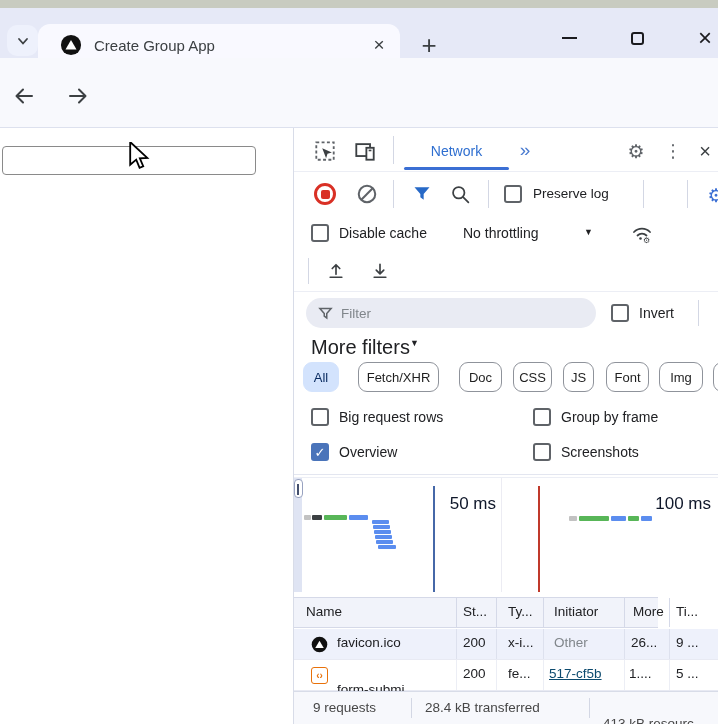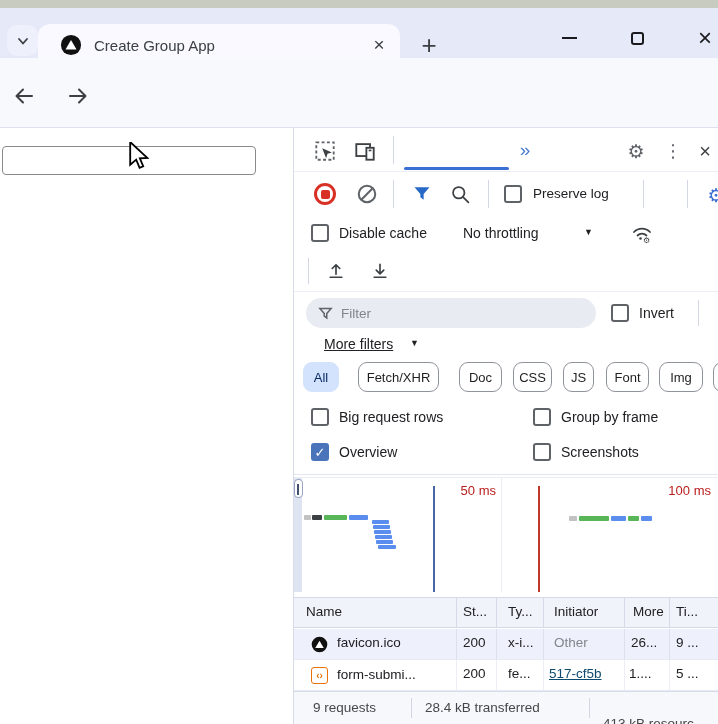--- a/index.html
+++ b/index.html
@@ -56,27 +56,27 @@
   .filter-pill .ph { color:#80868b; font-size:13.5px; margin-left:8px; }
   .chip { position:absolute; top:234px; height:30px; border:1px solid #8f939b; border-radius:9px; background:#fff; display:flex; align-items:center; justify-content:center; font-size:13px; color:#1f1f1f; cursor:pointer; white-space:nowrap; }
   .chip.active { background:#d3e3fd; border-color:#d3e3fd; color:#06285e; }
   .caret { font-size:9px; color:#202124; }
 
   .timeline { position:absolute; left:0; top:349px; width:425px; height:115px; background:#fff; border-top:1px solid #eceef5; overflow:hidden; cursor:pointer; }
   .tl-scroll { position:absolute; left:0; top:0; width:8px; height:115px; background:#dfe4f3; }
   .tl-handle { position:absolute; left:0px; top:1px; width:9px; height:19px; background:#fff; border:1px solid #98a2c0; border-radius:4px; }
   .tl-tick { position:absolute; left:2px; top:4px; width:2px; height:11px; background:#44506e; }
   .tl-grid { position:absolute; top:0; width:1px; height:115px; background:#ececf3; }
-  .tl-label { position:absolute; top:5px; font-size:13px; color:#b91c1c; }
+  .tl-label { position:absolute; top:16px; font-size:17px; color:#0f172a; }
   .tl-bar { position:absolute; height:5px; border-radius:1px; }
   .tl-line { position:absolute; top:8px; width:2px; height:107px; }
 
   .grid-cell { position:absolute; font-size:13.5px; white-space:nowrap; overflow:hidden; }
   .colsep { position:absolute; width:1px; background:#d5d9e8; top:0; height:100%; }
-  .hdr { position:absolute; left:0; top:469px; width:425px; height:31px; background:#f1f3fa; border-top:1px solid #d5d9e8; border-bottom:1px solid #d5d9e8; }
+  .hdr { position:absolute; left:0; top:469px; width:364px; height:31px; background:#f1f3fa; border-top:1px solid #d5d9e8; border-bottom:1px solid #d5d9e8; }
   .req-row { position:absolute; left:0; width:425px; height:31px; border-bottom:1px solid #e8eaf3; cursor:pointer; }
   .row-alt { background:#eef1fb; }
   .muted { color:#80868b; }
   .xhr-ic { width:17px; height:17px; border:1.6px solid #e8710a; border-radius:3px; color:#e8710a; display:flex; align-items:center; justify-content:center; font-size:10px; font-weight:bold; }
   .dt-footer { position:absolute; left:0; top:563px; width:425px; height:33px; background:#f7f8fc; border-top:1px solid #d8dce8; font-size:13.5px; color:#474747; }
   .link { text-decoration:underline; color:#0c4a6e; cursor:pointer; }
 </style>
 </head>
 <body>
 
@@ -165,20 +165,21 @@
           </svg>
       </div>
       <div class="icon-btn" style="left:56px;top:8px;width:30px;height:30px;">
         <svg width="22" height="22" viewBox="0 0 24 24">
             <rect x="2.5" y="4.5" width="15" height="13" fill="none" stroke="#3c4043" stroke-width="2"></rect>
             <rect x="13.5" y="8.5" width="8" height="13" fill="#fff" stroke="#3c4043" stroke-width="2"></rect>
             <rect x="16" y="10.5" width="3" height="1.8" fill="#3c4043"></rect>
           </svg>
       </div>
       <div class="sep" style="left:99px;top:8px;height:28px;"></div>
+      <div class="net-tab">Network</div>
       <div class="net-underline"></div>
       <div class="more-panels">»</div>
       <div class="icon-btn gear-glyph" style="left:327px;top:8px;width:30px;height:30px;">
           <span>⚙</span>
         </div>
       <div class="icon-btn" style="left:366px;top:8px;width:26px;height:30px;font-size:18px;">
           <span>⋮</span>
         </div>
       <div class="icon-btn" style="left:398px;top:8px;width:26px;height:30px;font-size:20px;color:#3c4043;">
           <span>×</span>
@@ -253,21 +254,21 @@
     <div class="filter-pill">
       <svg style="margin-left:12px;" width="15" height="15" viewBox="0 0 24 24">
           <path d="M3 4 h18 l-7 8 v7 l-4-3 v-4 Z" fill="none" stroke="#5f6368" stroke-width="2.4"></path>
         </svg>
       <span class="ph">Filter</span>
     </div>
     <div class="cb" style="left:317px;top:176px;"></div>
     <div class="lbl" style="left:345px;top:177px;font-size:14px;">Invert</div>
     <div class="sep" style="left:404px;top:172px;height:26px;"></div>
 
-    <div class="lbl" style="left:30px;top:208px;font-size:14px;cursor:pointer;text-decoration:underline;">More filters</div>
+    <div class="lbl" style="left:17px;top:208px;font-size:20px;cursor:pointer;">More filters</div>
     <span class="abs caret" style="left:116px;top:210px;">▼</span>
 
     <div class="chip active" style="left:9px;width:36px;">All</div>
     <div class="chip" style="left:64px;width:81px;">Fetch/XHR</div>
     <div class="chip" style="left:165px;width:43px;">Doc</div>
     <div class="chip" style="left:219px;width:39px;">CSS</div>
     <div class="chip" style="left:269px;width:31px;">JS</div>
     <div class="chip" style="left:312px;width:43px;">Font</div>
     <div class="chip" style="left:365px;width:44px;">Img</div>
     <div class="chip" style="left:419px;width:40px;"></div>
@@ -344,21 +345,21 @@
       <div class="grid-cell" style="left:382px;top:6px;width:40px;">9 ...</div>
       <div class="colsep" style="left:162px;background:#dde1ee;"></div>
         <div class="colsep" style="left:202px;background:#dde1ee;"></div>
         <div class="colsep" style="left:249px;background:#dde1ee;"></div>
         <div class="colsep" style="left:330px;background:#dde1ee;"></div>
         <div class="colsep" style="left:375px;background:#dde1ee;"></div>
     </div>
 
     <div class="req-row" style="top:532px;">
       <span class="abs xhr-ic" style="left:17px;top:7px;">‹›</span>
-      <div class="grid-cell" style="left:43px;top:7px;width:115px;">form-submi...</div>
+      <div class="grid-cell" style="left:43px;top:22px;width:115px;">form-submi...</div>
       <div class="grid-cell" style="left:169px;top:6px;">200</div>
       <div class="grid-cell" style="left:214px;top:6px;width:33px;">fe...</div>
       <div class="grid-cell link" style="left:255px;top:6px;width:70px;">517-cf5b</div>
       <div class="grid-cell" style="left:335px;top:6px;width:38px;">1....</div>
       <div class="grid-cell" style="left:382px;top:6px;width:40px;">5 ...</div>
       <div class="colsep" style="left:162px;background:#eceef5;"></div>
         <div class="colsep" style="left:202px;background:#eceef5;"></div>
         <div class="colsep" style="left:249px;background:#eceef5;"></div>
         <div class="colsep" style="left:330px;background:#eceef5;"></div>
         <div class="colsep" style="left:375px;background:#eceef5;"></div>

